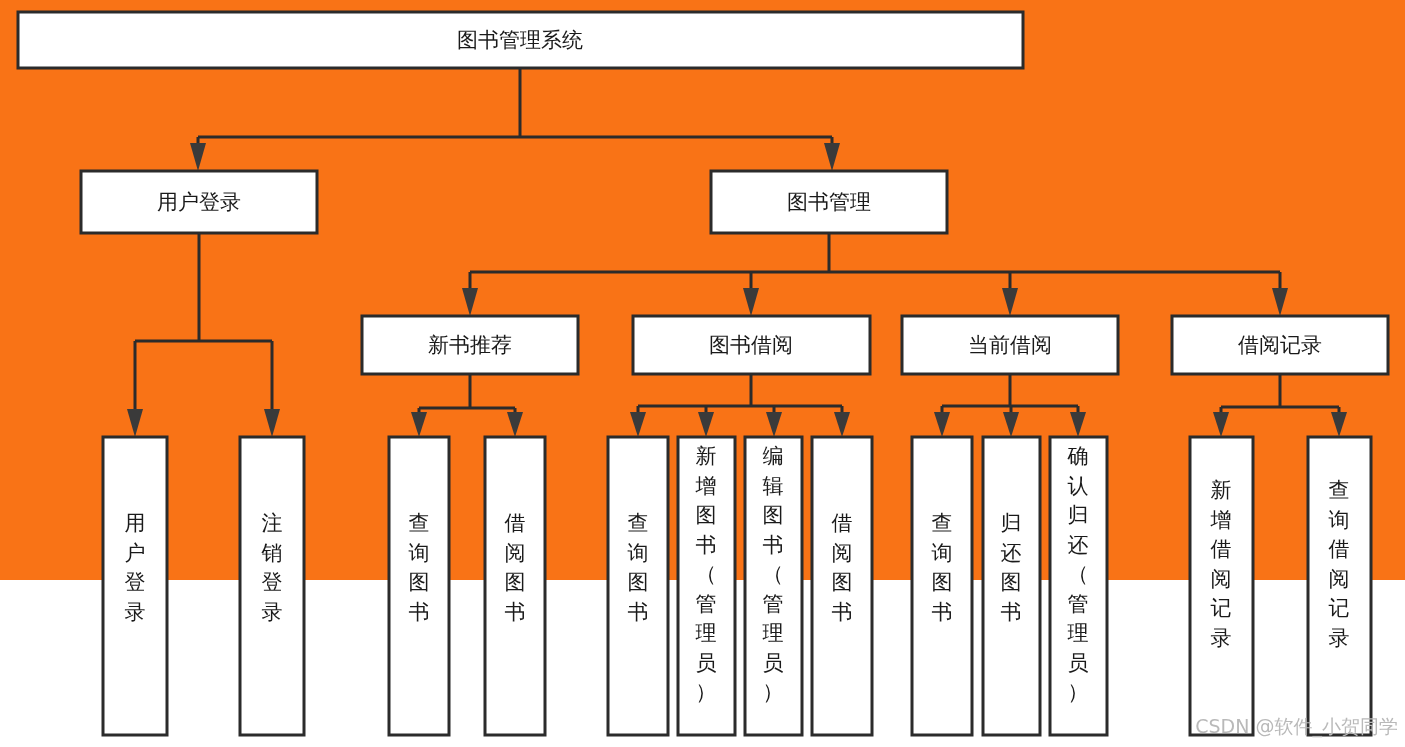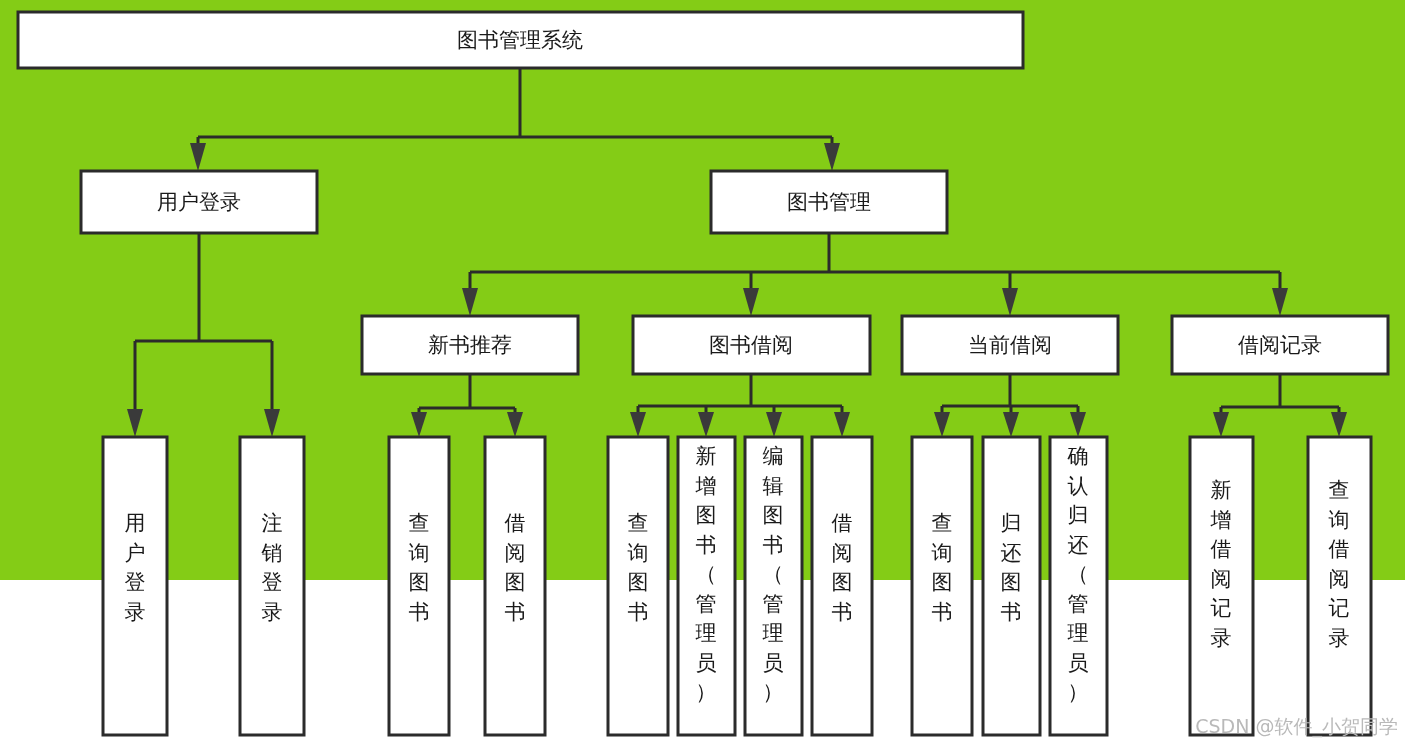--- a/index.html
+++ b/index.html
@@ -10,21 +10,21 @@
   body {
     width: 1405px;
     height: 747px;
     font-family: "Liberation Sans", "DejaVu Sans", sans-serif;
     overflow: hidden;
   }
   #diagram-root {
     position: relative;
     width: 1405px;
     height: 580px;
-    background: #84cc16;
+    background: #f97316;
   }
   svg.diagram-canvas {
     position: absolute;
     left: 0;
     top: 0;
     width: 1405px;
     height: 747px;
   }
   .node-rect {
     fill: #ffffff;

